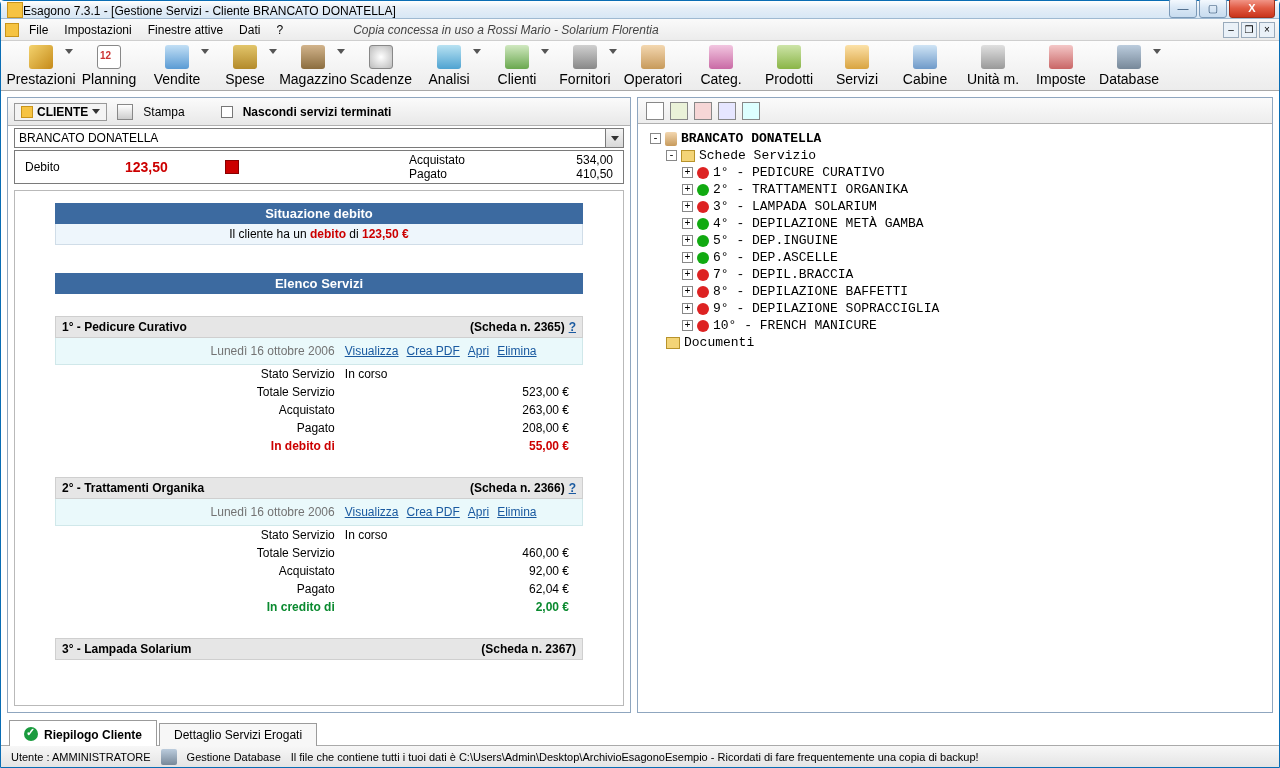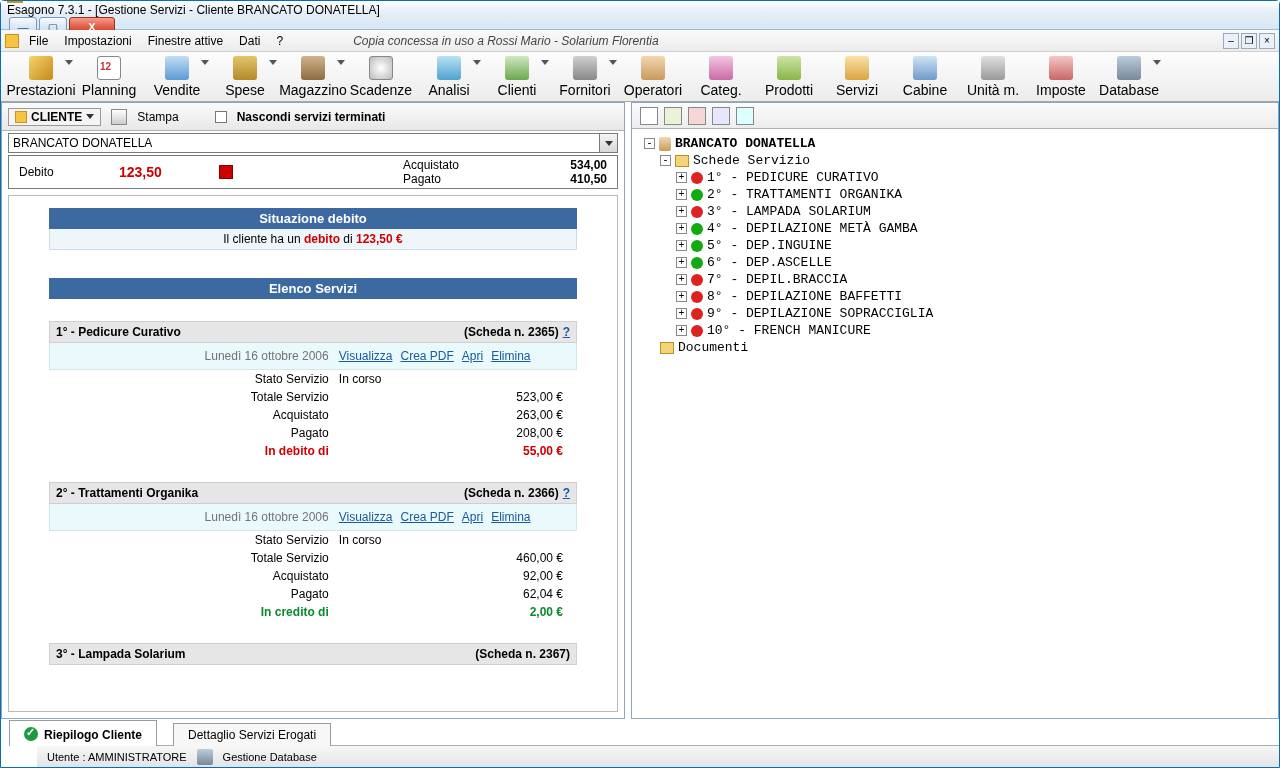--- a/index.html
+++ b/index.html
@@ -13,26 +13,25 @@
   position: relative;
 }
 
 .window-frame {
   width: 1280px; height: 768px;
   border: 1px solid #0a6db4;
   border-radius: 4px 4px 0 0;
   display: flex; flex-direction: column;
 }
 .titlebar {
-  height: 29px;
+  height: 18px;
   background: linear-gradient(#ffffff, #e6eef7 40%, #d7e7f5);
   border-bottom: 1px solid #9fb9d1;
-  display: flex; align-items: flex-start;
+  display: flex; align-items: flex-end;
   padding: 0 4px 0 6px;
-  flex-direction: column;
 }
 .titlebar .title { color: #000; font-size: 12px; }
 .titlebar .spacer { flex: 1; }
 .winbtns { display: flex; gap: 0; }
 .winbtn {
   width: 28px; height: 20px;
   border: 1px solid #7a99b8; border-radius: 3px;
   background: linear-gradient(#f7fbff,#d9e7f5,#c8dcef);
   margin-left: 2px;
   display:flex;align-items:center;justify-content:center;
@@ -101,21 +100,21 @@
 .ic-tag{background:linear-gradient(#f2c6e0,#c96aa5);}
 .ic-prod{background:linear-gradient(#cde4a8,#8ab547);}
 .ic-serv{background:linear-gradient(#fce1a8,#d9a441);}
 .ic-cabin{background:linear-gradient(#cfe4f5,#6f9ac9);}
 .ic-unit{background:linear-gradient(#e0e0e0,#999);}
 .ic-tax{background:linear-gradient(#f4c7c7,#c96666);}
 .ic-db{background:linear-gradient(#bcd,#789);}
 
 
 .workarea {
-  flex:1; display:flex; padding:0; gap:6px;
+  flex:1; display:flex; padding:6px; gap:6px;
   background:#fff; overflow:hidden;
 }
 .left-pane, .right-pane {
   border:1px solid #8fa6bf;
   display:flex; flex-direction:column;
   height:100%;
 }
 .left-pane { flex: 0 0 624px; }
 .right-pane { flex: 1; }
 
@@ -152,21 +151,21 @@
 .debit-row {
   margin:0 6px;
   border:1px solid #7a7a7a;
   display:flex; align-items:center;
   height:34px; padding:0 10px;
 }
 .debit-row .lbl{font-size:12px; width:100px;}
 .debit-row .amt-red{color:#c00;font-weight:bold; font-size:14px; width:100px;}
 .debit-row .sqred{width:14px;height:14px;background:#c00;border:1px solid #800;}
 .debit-row .right-col{margin-left:auto; display:grid; grid-template-columns: 110px 80px; column-gap:14px; font-size:12px;}
-.debit-row .right-col .n{ text-align:right; font-weight:bold;}
+.debit-row .right-col .n{ text-align:right; font-weight:normal;}
 
 
 .lp-scroll {
   margin:6px; border:1px solid #b9b9b9;
   flex:1; overflow-y:auto;
   position:relative;
   background:#fff;
 }
 .lp-scroll::-webkit-scrollbar{width:17px;}
 .lp-scroll::-webkit-scrollbar-track{background:#eee;border-left:1px solid #ccc;}
@@ -233,33 +232,33 @@
 
 
 .bottom-tabs{
   height:26px; display:flex;align-items:flex-end;
   padding: 0 8px;
   border-top:1px solid #fff;
 }
 .tab{
   border:1px solid #9b9b9b; border-bottom:none;
   background:#f7f7f7;
-  padding:4px 14px; margin-right:16px;
+  padding:4px 14px; margin-right:2px;
   font-size:12px; position:relative;top:1px;
 }
 .tab.active{ background:#fff; font-weight:bold; }
 .tab .tick{width:14px;height:14px;display:inline-block;background:#1a9b3e;border-radius:50%;margin-right:6px;position:relative;top:2px;}
 .tab .tick::after{content:"✓";color:#fff;position:absolute;left:2px;top:-1px;font-size:11px;}
 
 
 .statusbar{
   height:22px;border-top:1px solid #aaa;
   background:linear-gradient(#f7f7f7,#e4e4e4);
   display:flex;align-items:center;gap:10px;
-  padding:4px 10px;font-size:11px;margin-left:36px;
+  padding:4px 10px;font-size:11px;
 }
 .statusbar .dbicon{width:16px;height:16px;background:linear-gradient(#bcd,#789);border-radius:2px;}
 </style>
 </head>
 <body>
 
 <div class="window-frame">
 
   <div class="titlebar">
     <span class="app-icon"></span>
@@ -513,14 +512,15 @@
     </div>
     <div class="tab">
       <span>Dettaglio Servizi Erogati</span>
     </div>
   </div>
 
   <div class="statusbar">
     <span>Utente : AMMINISTRATORE</span>
     <span class="dbicon"></span>
     <span>Gestione Database</span>
+    <span>Il file che contiene tutti i tuoi dati è C:\Users\Admin\Desktop\ArchivioEsagonoEsempio - Ricordati di fare frequentemente una copia di backup!</span>
   </div>
 </div>
 
 </body></html>

